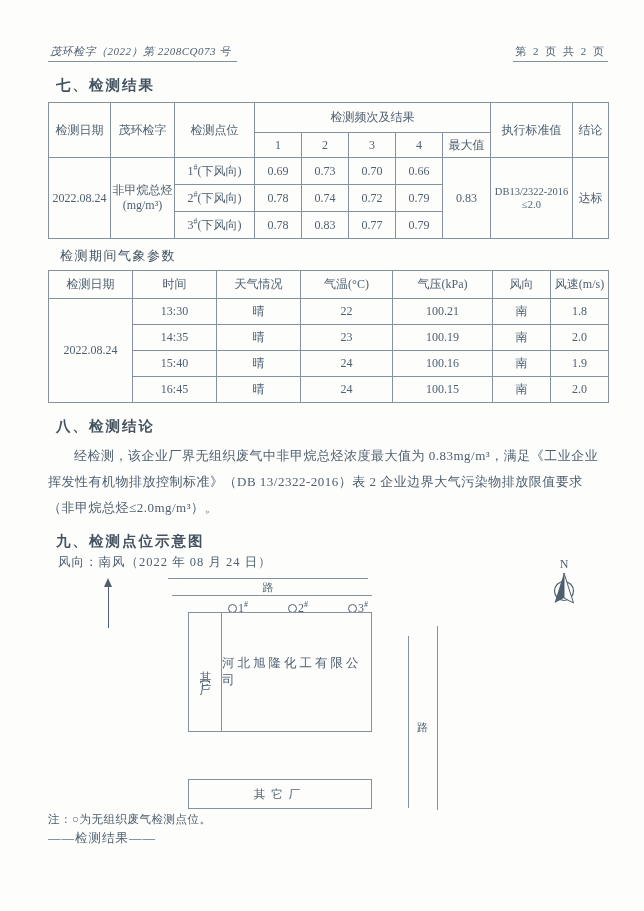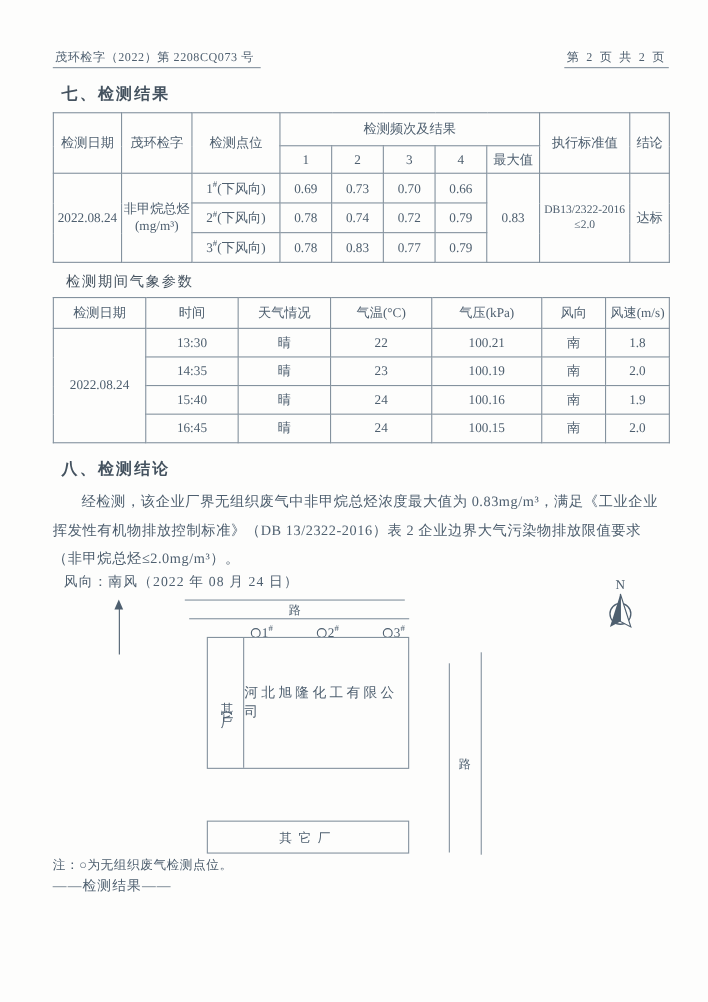--- a/index.html
+++ b/index.html
@@ -11,21 +11,21 @@
   *{box-sizing:border-box;}
   html,body{margin:0;padding:0;background:#e9e9e7;}
   body{font-family:"Liberation Serif","DejaVu Serif",serif;color:var(--ink);}
   .page{
     width:644px;height:911px;background:var(--paper);
     padding:44px 36px 0 48px;position:relative;margin:0 auto;
     box-shadow:0 0 4px rgba(0,0,0,.15);
   }
   
   .doc-header{display:flex;justify-content:space-between;align-items:baseline;margin-bottom:14px;}
-  .doc-number{font-size:11px;border-bottom:1px solid var(--line);padding:0 6px 2px 2px;letter-spacing:.5px;}
+  .doc-number{font-size:11px;border-bottom:1px solid var(--line);padding:0 6px 2px 2px;letter-spacing:.5px;font-style:italic;}
   .page-info{font-size:11px;border-bottom:1px solid var(--line);padding:0 2px 2px 2px;letter-spacing:2px;}
   
   .sec-title{font-size:14.5px;font-weight:bold;color:var(--ink-strong);margin:0 0 7px 8px;letter-spacing:2px;}
   .sub-title{font-size:13px;font-weight:bold;color:var(--ink-strong);margin:0 0 6px 12px;letter-spacing:1px;}
   
   table.tbl{border-collapse:collapse;table-layout:fixed;width:560px;font-size:12px;}
   table.tbl th,table.tbl td{
     border:1px solid var(--line);text-align:center;vertical-align:middle;
     padding:2px 1px;font-weight:normal;line-height:1.25;
   }
@@ -206,20 +206,21 @@
       <td>100.15</td>
       <td>南</td>
       <td>2.0</td>
     </tr>
   </tbody>
     </table>
 
   <h2 class="sec-title sec8-title">八、检测结论</h2>
   <p class="para">经检测，该企业厂界无组织废气中非甲烷总烃浓度最大值为 0.83mg/m³，满足《工业企业挥发性有机物排放控制标准》（DB 13/2322-2016）表 2 企业边界大气污染物排放限值要求（非甲烷总烃≤2.0mg/m³）。</p>
 
+  <h2 class="sec-title sec9-title">九、检测点位示意图</h2>
 
   <div class="map-canvas">
     <div class="abs wind-label">风向：南风（2022 年 08 月 24 日）</div>
 
     <div class="abs wind-arrow">
       <span class="head"></span>
       <span class="shaft"></span>
     </div>
 
     <div class="abs hline road-top-1"></div>

